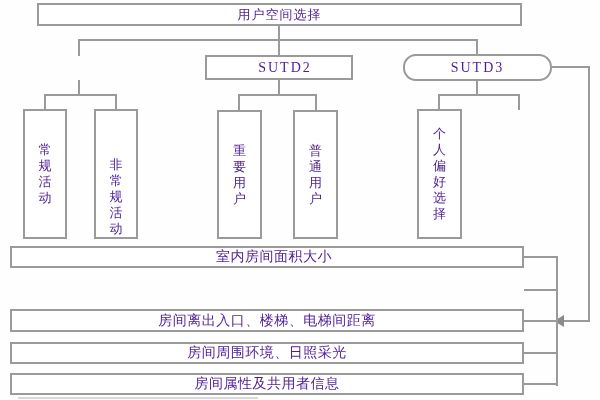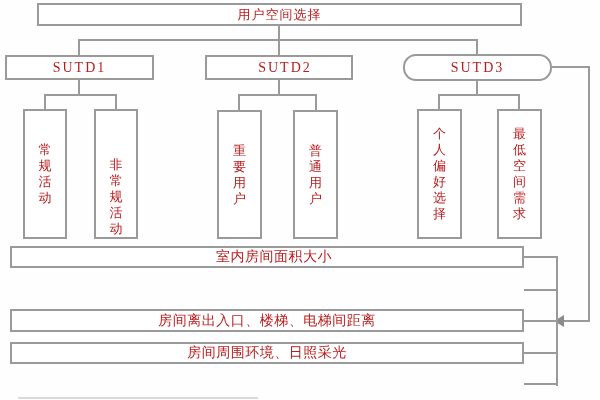--- a/index.html
+++ b/index.html
@@ -3,21 +3,21 @@
 <meta charset="utf-8">
 <style>
   * { margin: 0; padding: 0; box-sizing: border-box; }
   html, body { background: #ffffff; }
   .stage {
     position: relative;
     width: 600px;
     height: 400px;
     background: #fefefe;
     font-family: "DejaVu Sans", sans-serif;
-    color: #b91c1c;
+    color: #4c1d95;
     overflow: hidden;
   }
   .box {
     position: absolute;
     background: #ffffff;
     border: 2px solid #9a9a9a;
     display: flex;
     align-items: center;
     justify-content: center;
     text-align: center;
@@ -56,46 +56,43 @@
     opacity: 0.55;
   }
 </style>
 </head>
 <body>
 
 <div class="stage">
 
   <div class="box title-box" style="left:37px; top:3px; width:485px; height:23px;">用户空间选择</div>
 
-  <div class="box sutd-box" style="left:5px; top:55px; width:149px; height:25px;">SUTD1</div>
   <div class="box sutd-box" style="left:205px; top:55px; width:148px; height:25px;padding-left:12px;">SUTD2</div>
   <div class="box sutd-box" style="left:403px; top:54px; width:149px; height:27px;border-radius:13px;">SUTD3</div>
 
   <div class="box vbox" style="left:23px; top:109px; width:44px; height:130px;">
     <span class="vtext">常规活动</span>
   </div>
   <div class="box vbox" style="left:94px; top:109px; width:44px; height:130px;align-items:flex-end;">
     <span class="vtext">非常规活动</span>
   </div>
   <div class="box vbox" style="left:217px; top:110px; width:45px; height:129px;">
     <span class="vtext">重要用户</span>
   </div>
   <div class="box vbox" style="left:293px; top:110px; width:45px; height:129px;">
     <span class="vtext">普通用户</span>
   </div>
   <div class="box vbox" style="left:417px; top:109px; width:45px; height:130px;">
     <span class="vtext">个人偏好选择</span>
   </div>
-  <div class="box vbox" style="left:497px; top:109px; width:45px; height:130px;">
-    <span class="vtext">最低空间需求</span>
-  </div>
 
   <div class="box bar" style="left:10px; top:246px; width:514px; height:22px;padding-left:14px;">室内房间面积大小</div>
   <div class="box bar" style="left:10px; top:309px; width:514px; height:23px;">房间离出入口、楼梯、电梯间距离</div>
   <div class="box bar" style="left:10px; top:342px; width:514px; height:22px;">房间周围环境、日照采光</div>
+  <div class="box bar" style="left:10px; top:373px; width:514px; height:22px;">房间属性及共用者信息</div>
 
   <div class="line" style="left:278px; top:26px; width:2px; height:14px;"></div>
   <div class="line" style="left:78px;  top:39px; width:400px; height:2px;"></div>
   <div class="line" style="left:78px;  top:39px; width:2px; height:17px;"></div>
   <div class="line" style="left:278px; top:39px; width:2px; height:17px;"></div>
   <div class="line" style="left:476px; top:39px; width:2px; height:16px;"></div>
 
   <div class="line" style="left:78px; top:80px; width:2px; height:16px;"></div>
   <div class="line" style="left:44px; top:94px; width:73px; height:2px;"></div>
   <div class="line" style="left:44px; top:94px; width:2px; height:16px;"></div>

